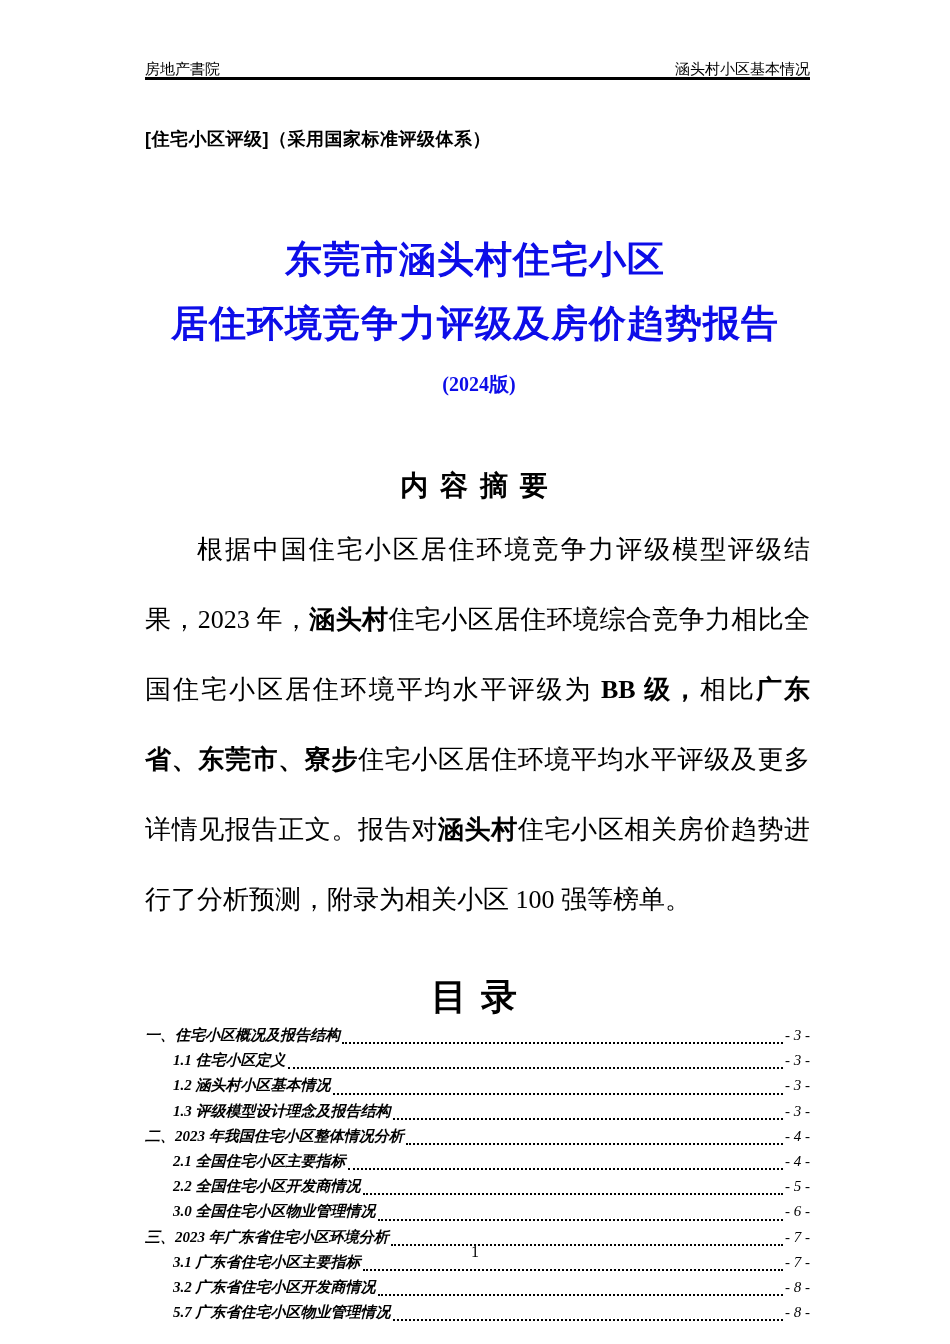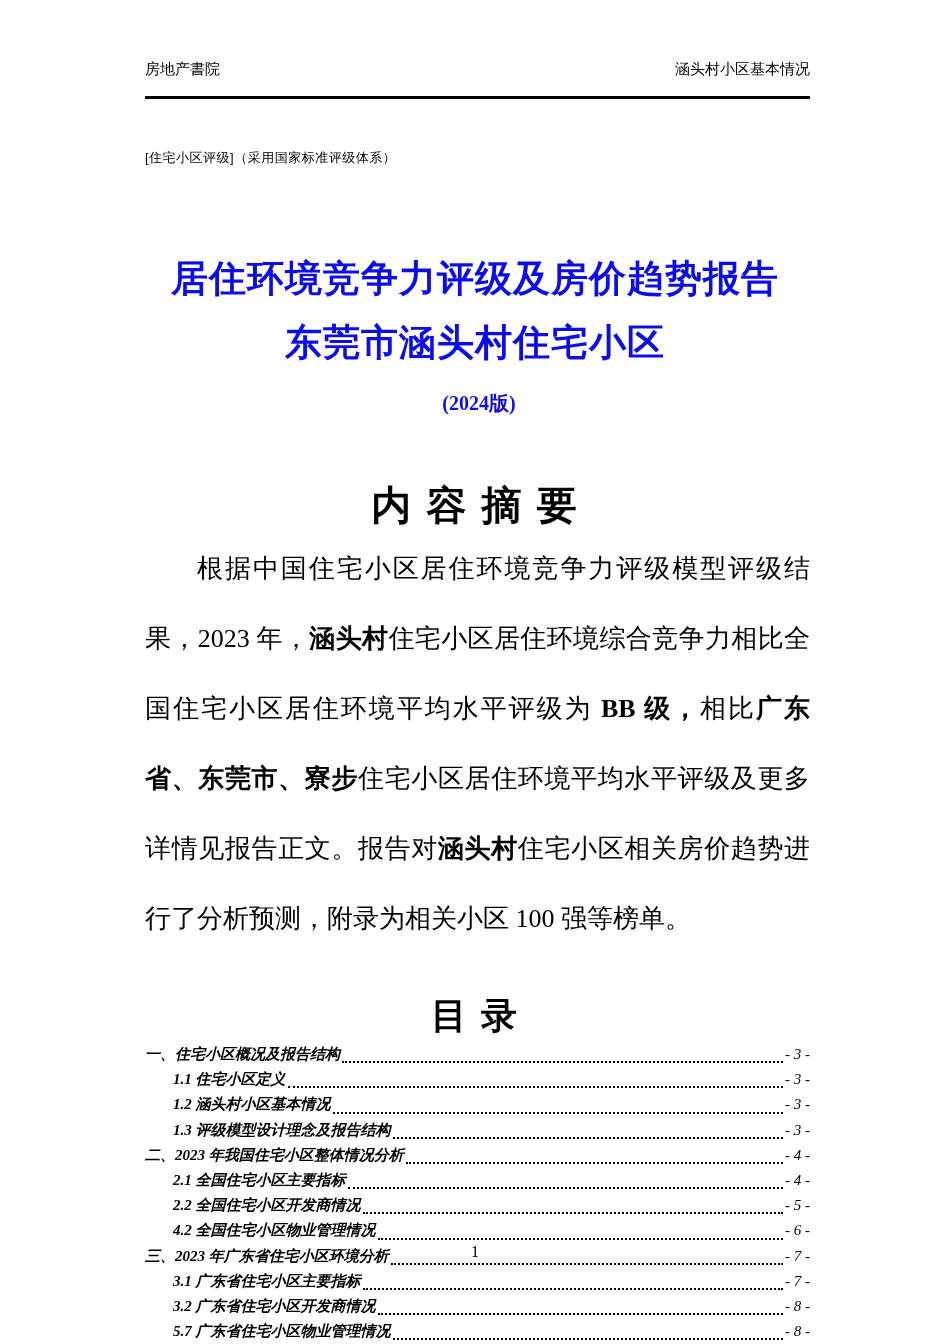--- a/index.html
+++ b/index.html
@@ -16,33 +16,33 @@
     background: #ffffff;
     overflow: hidden;
   }
 
   
   .doc-header {
     display: flex;
     justify-content: space-between;
     align-items: flex-end;
     margin: 60px 140px 0 145px;
-    padding-bottom: 19px;
+    padding-bottom: 0;
     border-bottom: 3px solid #000000;
     font-family: "Liberation Sans", "DejaVu Sans", sans-serif;
     font-size: 15px;
     line-height: 17px;
   }
 
   
   .bracket-line {
     margin: 48px 140px 0 145px;
     font-family: "Liberation Sans", "DejaVu Sans", sans-serif;
-    font-weight: normal;
-    font-size: 13px;
+    font-weight: bold;
+    font-size: 18px;
     line-height: 22px;
     letter-spacing: 0.5px;
   }
 
   
   .title-block { text-align: center; margin-top: 88px; }
   .title-line {
     font-weight: bold;
     font-size: 37px;
     line-height: 44px;
@@ -56,21 +56,21 @@
     line-height: 32px;
     margin-left: 8px;
   }
 
   
   .summary-heading {
     margin-top: 70px;
     text-align: center;
     font-family: "Liberation Sans", "DejaVu Sans", sans-serif;
     font-weight: bold;
-    font-size: 40px;
+    font-size: 28px;
     line-height: 32px;
     letter-spacing: 2px;
   }
   .summary-paragraph {
     margin: 13px 140px 0 145px;
     font-size: 26px;
     line-height: 70px;
     text-align: justify;
     text-indent: 52px;
   }
@@ -125,22 +125,22 @@
 <div class="page">
 
   <div class="doc-header">
     <span>房地产書院</span>
     <span>涵头村小区基本情况</span>
   </div>
 
   <div class="bracket-line">[住宅小区评级]（采用国家标准评级体系）</div>
 
   <div class="title-block">
+    <div class="title-line" id="title-line1" style="color: rgb(13, 13, 232);">东莞市涵头村住宅小区</div>
     <div class="title-line" id="title-line2" style="color: rgb(13, 13, 232);">居住环境竞争力评级及房价趋势报告</div>
-    <div class="title-line" id="title-line1" style="color: rgb(13, 13, 232);">东莞市涵头村住宅小区</div>
     <div class="title-edition" id="title-edition" style="color: rgb(13, 13, 232);">(2024版)</div>
   </div>
 
   <div class="summary-heading">内 容 摘 要</div>
 
   <p class="summary-paragraph" id="summary-paragraph"><span>根据中国住宅小区居住环境竞争力评级模型评级结果，2023 年，</span><span class="b">涵头村</span><span>住宅小区居住环境综合竞争力相比全国住宅小区居住环境平均水平评级为 </span><span class="b">BB 级，</span><span>相比</span><span class="b">广东省、东莞市、寮步</span><span>住宅小区居住环境平均水平评级及更多详情见报告正文。报告对</span><span class="b">涵头村</span><span>住宅小区相关房价趋势进行了分析预测，附录为相关小区 100 强等榜单。</span></p>
 
   <div class="toc-heading">目 录</div>
 
   <div class="toc-list" id="toc-list">
@@ -173,21 +173,21 @@
         <span class="toc-label">2.1 全国住宅小区主要指标</span>
         <span class="toc-dots"></span>
         <span class="toc-page">- 4 -</span>
       </div>
       <div class="toc-row level2">
         <span class="toc-label">2.2 全国住宅小区开发商情况</span>
         <span class="toc-dots"></span>
         <span class="toc-page">- 5 -</span>
       </div>
       <div class="toc-row level2">
-        <span class="toc-label">4.2 全国住宅小区物业管理情况</span>
+        <span class="toc-label">3.0 全国住宅小区物业管理情况</span>
         <span class="toc-dots"></span>
         <span class="toc-page">- 6 -</span>
       </div>
       <div class="toc-row">
         <span class="toc-label">三、2023 年广东省住宅小区环境分析</span>
         <span class="toc-dots"></span>
         <span class="toc-page">- 7 -</span>
       </div>
       <div class="toc-row level2">
         <span class="toc-label">3.1 广东省住宅小区主要指标</span>

